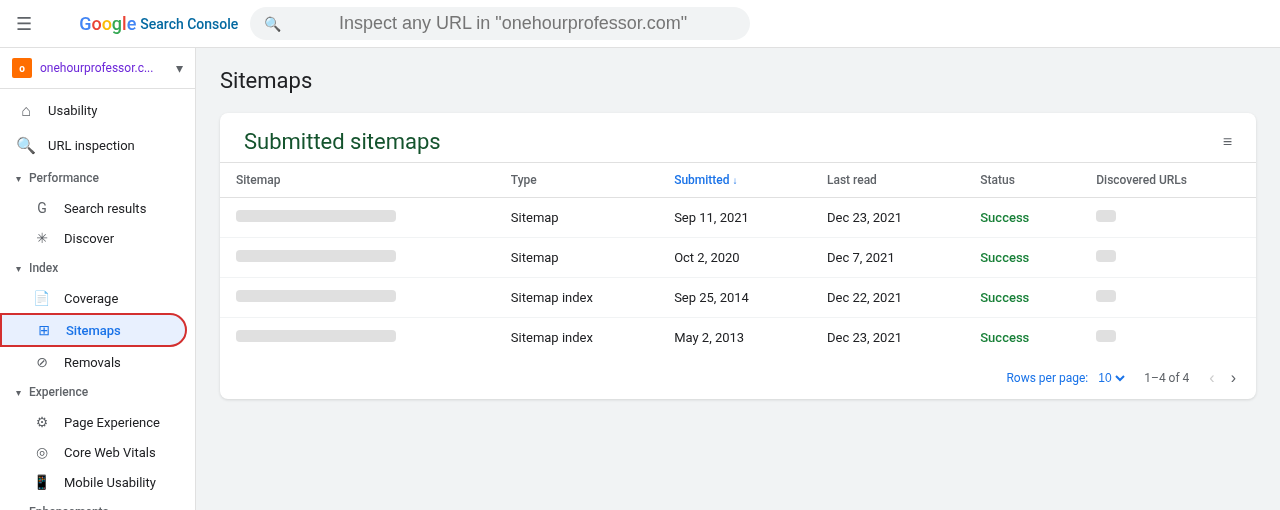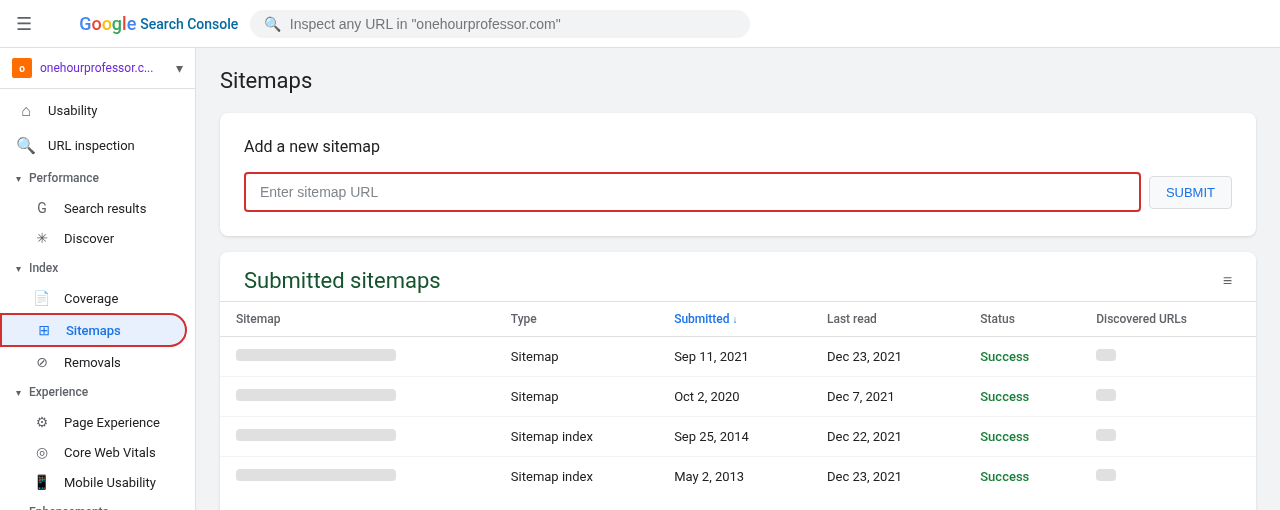--- a/index.html
+++ b/index.html
@@ -9,21 +9,21 @@
     .topbar { display: flex; align-items: center; background: #fff; height: 48px; padding: 0 12px; border-bottom: 1px solid #e0e0e0; gap: 12px; }
     .topbar-menu-icon { color: #5f6368; cursor: pointer; font-size: 18px; padding: 4px; }
     .topbar-logo { display: flex; align-items: center; gap: 4px; }
     .logo-google { font-size: 18px; font-weight: 500; margin-left: 31px; }
     .logo-g-blue { color: #4285f4; }
     .logo-g-red { color: #ea4335; }
     .logo-g-yellow { color: #fbbc05; }
     .logo-g-green { color: #34a853; }
     .logo-sc { font-size: 14px; color: #0369a1; font-weight: 500; }
     .topbar-search { display: flex; align-items: center; background: #f1f3f4; border-radius: 24px; padding: 6px 14px; flex: 1; max-width: 500px; gap: 8px; }
-    .topbar-search input { border: none; background: transparent; outline: none; font-size: 14px; color: #202124; width: 100%; }
+    .topbar-search input { border: none; background: transparent; outline: none; font-size: 18px; color: #202124; width: 100%; text-align: center; }
     .search-icon-top { color: #5f6368; font-size: 14px; }
 
     
     .main-layout { display: flex; flex: 1; overflow: hidden; }
 
     
     .sidebar { width: 196px; background: #fff; border-right: 1px solid #e0e0e0; overflow-y: auto; flex-shrink: 0; }
     .sidebar-site-selector { display: flex; align-items: center; gap: 8px; padding: 10px 12px; border-bottom: 1px solid #e0e0e0; }
     .site-favicon { width: 20px; height: 20px; background: #ff6d00; border-radius: 2px; display: flex; align-items: center; justify-content: center; color: #fff; font-size: 10px; font-weight: bold; }
     .site-name { font-size: 12px; color: #6d28d9; flex: 1; overflow: hidden; text-overflow: ellipsis; white-space: nowrap; }
@@ -164,29 +164,20 @@
       <div class="nav-section-header">
         <span class="chevron">▾</span>
         <span>Enhancements</span>
       </div>
     </div>
   </div>
 
   <div class="content">
     <h1 class="page-title">Sitemaps</h1>
 
-    <div class="card">
-      <div class="add-sitemap-section">
-        <div class="add-sitemap-title">Add a new sitemap</div>
-        <div class="sitemap-input-row">
-          <input class="sitemap-url-input" type="text" placeholder="Enter sitemap URL" style="">
-          <button class="submit-btn">SUBMIT</button>
-        </div>
-      </div>
-    </div>
 
     <div class="card">
       <div class="submitted-header">
         <span class="submitted-title">Submitted sitemaps</span>
         <span class="filter-icon">≡</span>
       </div>
 
       <table class="table">
         <thead>
           <tr>

